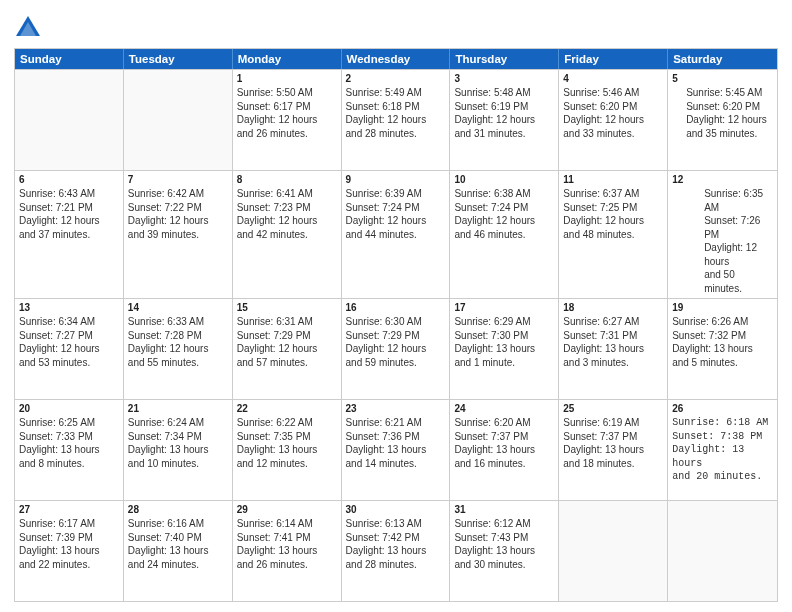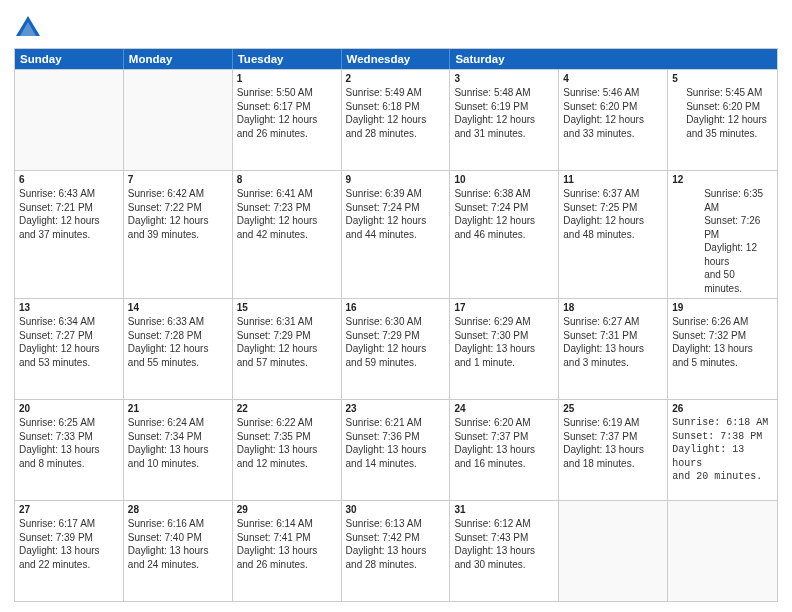--- a/index.html
+++ b/index.html
@@ -133,23 +133,25 @@
     </div>
     <div class="title-block">
       <div class="month-title"></div>
       <div class="location-title"></div>
     </div>
   </div>
 
   <div class="calendar">
     <div class="cal-header-row">
     <div class="cal-header-cell">Sunday</div>
+        <div class="cal-header-cell">Tuesday</div>
         <div class="cal-header-cell">Monday</div>
-        <div class="cal-header-cell">Tuesday</div>
         <div class="cal-header-cell">Wednesday</div>
+        <div class="cal-header-cell">Thursday</div>
+        <div class="cal-header-cell">Friday</div>
         <div class="cal-header-cell">Saturday</div>
       </div>
     <div class="cal-body">
     <div class="cal-week">
           <div class="cal-cell empty"></div>
           <div class="cal-cell empty"></div>
           <div class="cal-cell">
             <div class="cal-day-num">1</div>
             <div class="cal-cell-text" style="white-space: pre-line;">Sunrise: 5:50 AM
 Sunset: 6:17 PM

